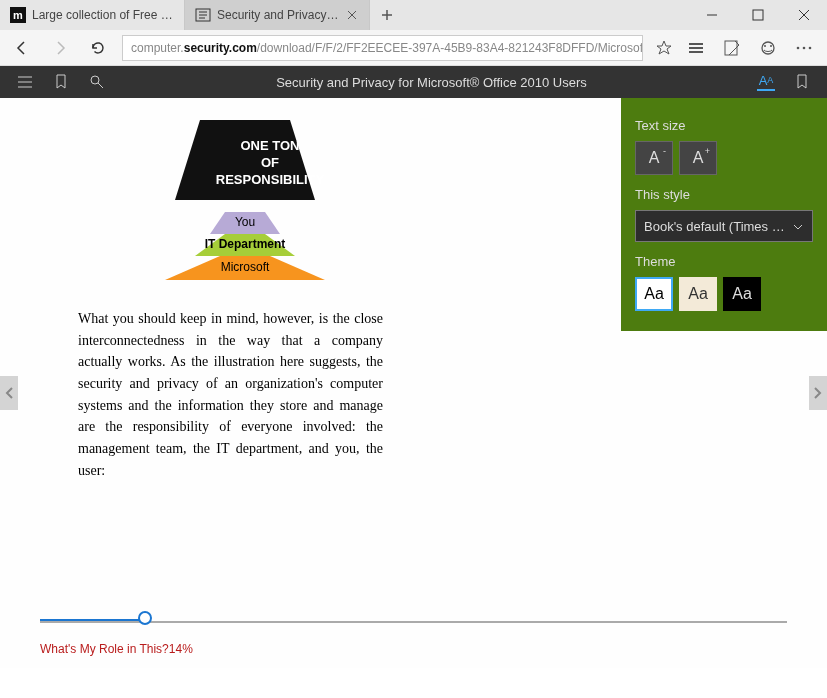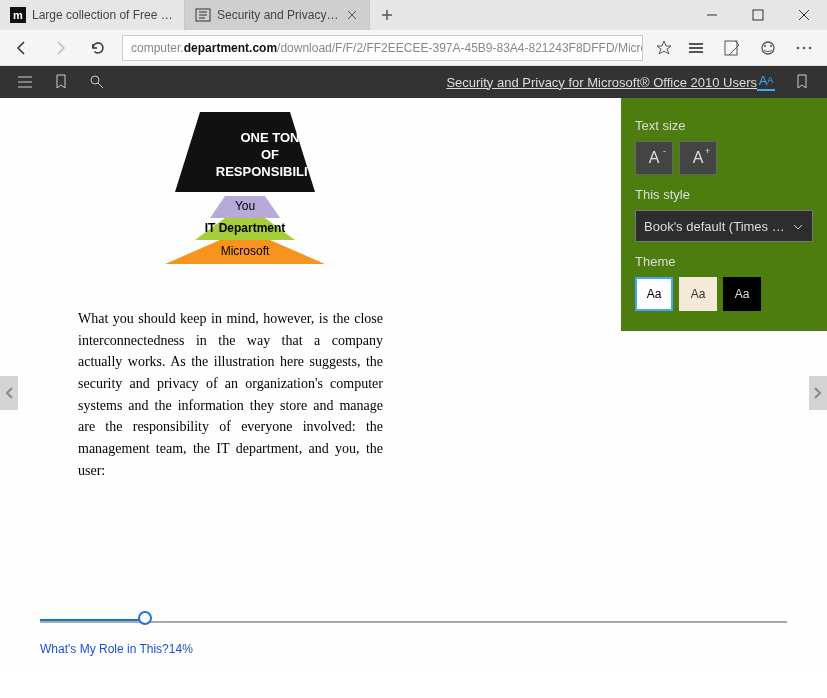--- a/index.html
+++ b/index.html
@@ -22,31 +22,31 @@
 .nav-btn { width: 28px; height: 28px; display: flex; align-items: center; justify-content: center; color: #333; }
 .nav-btn.disabled { color: #bbb; }
 .url-box { flex: 1; height: 26px; border: 1px solid #ccc; background: #fff; display: flex; align-items: center; padding: 0 8px; font-size: 12px; color: #888; overflow: hidden; white-space: nowrap; }
 .url-box .dark { color: #111; font-weight: 600; }
 .right-icons { display: flex; gap: 14px; padding-right: 4px; }
 .ic { width: 22px; height: 22px; display: flex; align-items: center; justify-content: center; color: #555; }
 
 
 .reader-bar { height: 32px; background: #333; display: flex; align-items: center; color: #ddd; padding: 0 16px; font-size: 13px; }
 .reader-left { display: flex; gap: 18px; }
-.reader-title { flex: 1; text-align: right; text-decoration: underline; }
+.reader-title { flex: 1; text-align: center; }
 .reader-right { display: flex; gap: 18px; }
 .reader-icon { width: 18px; height: 18px; display: flex; align-items: center; justify-content: center; }
 .reader-icon.active { color: #3fa9f5; border-bottom: 2px solid #3fa9f5; padding-bottom: 2px; }
 
 
 .content { position: relative; height: 570px; background: #fefefe; overflow: hidden; }
 
 
 .pyramid { position: absolute; left: 110px; top: 10px; width: 270px; }
-.trapezoid-top { width: 140px; margin: 4px auto; border-bottom: 80px solid #111; border-left: 25px solid transparent; border-right: 25px solid transparent; height: 0; position: relative; }
+.trapezoid-top { width: 140px; margin: 12px auto; border-bottom: 80px solid #111; border-left: 25px solid transparent; border-right: 25px solid transparent; height: 0; position: relative; }
 .trapezoid-top .txt { position: absolute; top: 18px; left: -10px; width: 160px; text-align: center; color: #fff; font-size: 13px; font-weight: bold; line-height: 1.3; }
 .tri-row { border-left-style: solid; border-right-style: solid; border-left-color: transparent; border-right-color: transparent; border-bottom-style: solid; height: 0; margin: 0 auto; position: relative; }
 .tri1 { width: 70px; border-left-width: 15px; border-right-width: 15px; border-bottom-width: 22px; border-bottom-color: #b7aad6; }
 .tri2 { width: 100px; border-left-width: 30px; border-right-width: 30px; border-bottom-width: 22px; border-bottom-color: #a6ce39; font-weight: bold; }
 .tri3 { width: 160px; border-left-width: 55px; border-right-width: 55px; border-bottom-width: 24px; border-bottom-color: #f7941e; }
 .tri-row .lbl { position: absolute; left: 50%; transform: translateX(-50%); font-size: 12px; color: #000; top: 3px; width: 200px; text-align: center; }
 
 
 .body-text { position: absolute; left: 78px; top: 210px; width: 305px; font-family: "Times New Roman", serif; font-size: 14px; line-height: 1.55; text-align: justify; color: #000; }
 
@@ -57,31 +57,31 @@
 
 
 .panel { position: absolute; right: 0; top: 0; width: 206px; background: #4d7c0f; color: #ddd; padding: 14px 14px 20px 14px; font-size: 13px; }
 .panel-label { margin-bottom: 8px; margin-top: 6px; }
 .size-btns { display: flex; gap: 6px; margin-bottom: 12px; }
 .size-btn { width: 38px; height: 34px; background: #444; border: 1px solid #666; display: flex; align-items: center; justify-content: center; font-size: 16px; color: #ddd; position: relative; }
 .size-btn sup { font-size: 9px; position: absolute; top: 4px; right: 6px; }
 .font-select { width: 100%; height: 32px; border: 1px solid #777; background: #2d2d2d; color: #ddd; display: flex; align-items: center; padding: 0 8px; margin-bottom: 12px; }
 .font-select span:first-child { flex: 1; white-space: nowrap; overflow: hidden; text-overflow: ellipsis; }
 .theme-row { display: flex; gap: 6px; }
-.theme-sw { width: 38px; height: 34px; display: flex; align-items: center; justify-content: center; font-size: 12px; }
+.theme-sw { width: 38px; height: 34px; display: flex; align-items: center; justify-content: center; font-size: 16px; }
 .theme-sw.light { background: #fff; color: #000; border: 2px solid #3fa9f5; }
 .theme-sw.sepia { background: #f3ead8; color: #333; }
 .theme-sw.dark { background: #000; color: #ddd; }
 
 
 .progress-wrap { position: absolute; left: 40px; right: 40px; bottom: 40px; height: 12px; }
 .prog-track { height: 2px; background: #aaa; position: relative; top: 5px; }
 .prog-fill { height: 2px; background: #1b76d1; width: 14%; position: relative; top: -2px; }
 .prog-handle { width: 14px; height: 14px; border-radius: 50%; background: #fff; border: 2px solid #1b76d1; position: absolute; top: -5px; left: calc(14% - 7px); }
-.footer-row { position: absolute; left: 40px; right: 40px; bottom: 12px; display: flex; font-size: 12px; color: #1d4ed8; }
+.footer-row { position: absolute; left: 40px; right: 40px; bottom: 12px; display: flex; font-size: 12px; color: #b91c1c; }
 .footer-row .mid { flex: 1; text-align: left; }
 </style>
 </head>
 <body>
 
 <div class="titlebar">
   <div class="tab-bar">
     <div class="tab">
       <span class="tab-icon" style="background:#111;color:#fff;font-size:11px;font-weight:bold;display:flex;align-items:center;justify-content:center;">m</span>
       <span class="tab-label">Large collection of Free Mic</span>
@@ -142,21 +142,21 @@
       </svg>
     </div>
   <div class="nav-btn">
       <svg width="18" height="18" viewBox="0 0 18 18">
         <path d="M4,9a5,5 0 1,1 1.5,3.5" fill="none" stroke="#333" stroke-width="1.5"></path>
         <polyline points="4,5 4,9 8,9" fill="none" stroke="#333" stroke-width="1.5"></polyline>
       </svg>
     </div>
   <div class="url-box">
     <span>computer.</span>
-      <span class="dark">department.com</span>
+      <span class="dark">security.com</span>
       <span>/download/F/F/2/FF2EECEE-397A-45B9-83A4-821243F8DFFD/Microsoft_Press_eB</span>
   </div>
   <div class="ic">
       <svg width="18" height="18" viewBox="0 0 18 18">
         <polygon points="9,2 11,7 16,7 12,10 14,15 9,12 4,15 6,10 2,7 7,7" fill="none" stroke="#555"></polygon>
       </svg>
     </div>
   <div class="right-icons">
     <div class="ic">
         <svg width="18" height="14" viewBox="0 0 18 14">

